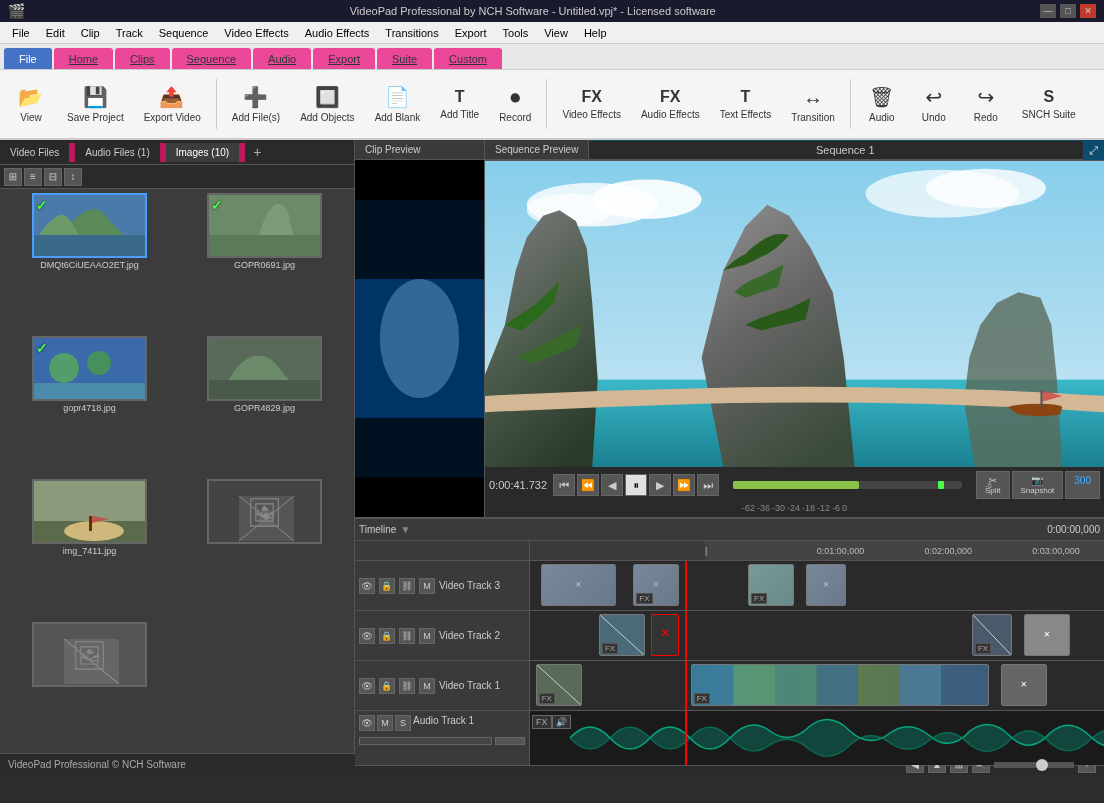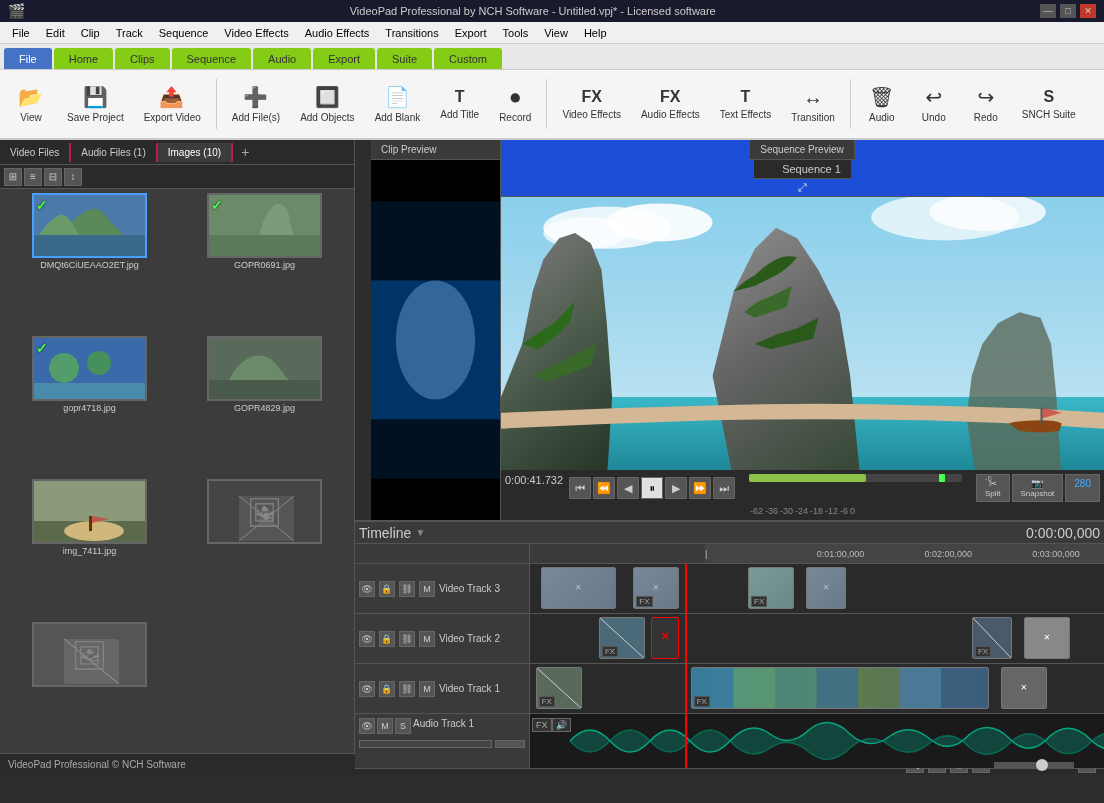--- a/index.html
+++ b/index.html
@@ -13,68 +13,68 @@
     #title-bar .win-btn.close { background: #c0392b; }
 
     
     #menu-bar { background: #f0f0f0; height: 22px; display: flex; align-items: center; padding: 0 4px; border-bottom: 1px solid #ccc; }
     #menu-bar .menu-item { padding: 2px 8px; font-size: 11px; color: #000; cursor: pointer; height: 100%; display: flex; align-items: center; }
 
     
     #ribbon-tabs { background: #e8e8e8; height: 26px; display: flex; align-items: flex-end; padding: 0 4px; border-bottom: 1px solid #ccc; }
     .ribbon-tab { padding: 4px 14px; font-size: 11px; cursor: pointer; border: 1px solid transparent; border-bottom: none; border-radius: 3px 3px 0 0; margin-right: 2px; }
     .ribbon-tab.active { background: #4472c4; color: white; border-color: #4472c4; }
-    .ribbon-tab:not(.active) { background: #84cc16; color: #333; }
+    .ribbon-tab:not(.active) { background: #ec4899; color: #333; text-decoration: underline; }
 
     
     #toolbar { background: #f5f5f5; height: 70px; display: flex; align-items: center; padding: 4px 6px; border-bottom: 2px solid #ccc; gap: 2px; overflow: hidden; }
     .tool-btn { display: flex; flex-direction: column; align-items: center; justify-content: center; padding: 4px 8px; min-width: 50px; height: 60px; cursor: pointer; border: 1px solid transparent; border-radius: 3px; font-size: 10px; color: #333; text-align: center; gap: 3px; }
     .tool-separator { width: 1px; height: 50px; background: #ccc; margin: 0 4px; }
 
     
     #content { display: flex; height: calc(803px - 22px - 22px - 26px - 70px - 28px - 22px); background: #2d2d2d; }
 
     
     #left-panel { width: 355px; display: flex; flex-direction: column; background: #3c3c3c; border-right: 1px solid #555; }
     #file-tabs { display: flex; background: #2a2a2a; border-bottom: 1px solid #555; align-items: center; }
-    .file-tab { padding: 4px 10px; font-size: 10px; cursor: pointer; color: #ccc; border-right: 2px solid #be185d; white-space: nowrap; }
+    .file-tab { padding: 4px 10px; font-size: 10px; cursor: pointer; color: #ccc; border-right: 6px solid #be185d; white-space: nowrap; }
     .file-tab.active { background: #3c3c3c; color: white; }
     .file-tab-add { padding: 4px 8px; cursor: pointer; color: #aaa; font-size: 14px; }
     #thumbnail-toolbar { background: #2a2a2a; height: 24px; display: flex; align-items: center; padding: 0 4px; gap: 2px; border-bottom: 1px solid #555; }
     .thumb-btn { width: 18px; height: 18px; background: #555; border: 1px solid #666; cursor: pointer; display: flex; align-items: center; justify-content: center; font-size: 10px; color: #ccc; }
     #thumbnails { flex: 1; overflow-y: auto; padding: 4px; display: grid; grid-template-columns: 1fr 1fr; gap: 4px; background: #3c3c3c; }
     .thumb-item { display: flex; flex-direction: column; align-items: center; cursor: pointer; }
     .thumb-img { width: 115px; height: 65px; background: #555; border: 2px solid #666; position: relative; overflow: hidden; }
     .thumb-img.selected { border-color: #4a9eff; }
     .thumb-label { font-size: 9px; color: #ccc; margin-top: 2px; text-align: center; max-width: 115px; overflow: hidden; text-overflow: ellipsis; white-space: nowrap; }
     .thumb-checkmark { position: absolute; top: 2px; left: 2px; color: #4aff4a; font-size: 14px; font-weight: bold; text-shadow: 0 0 2px #000; }
     .thumb-placeholder { position: absolute; top: 50%; left: 50%; transform: translate(-50%, -50%); font-size: 28px; color: #888; }
 
     
     #right-panel { flex: 1; display: flex; flex-direction: column; }
 
     
-    #preview-area { display: flex; height: 380px; background: #1a1a1a; margin-left: 16px; }
+    #preview-area { display: flex; height: 380px; background: #1a1a1a; }
     #clip-preview { width: 130px; border-right: 1px solid #555; display: flex; flex-direction: column; }
     #sequence-preview { flex: 1; display: flex; flex-direction: column; }
     .preview-tab { background: #3a3a3a; padding: 4px 10px; font-size: 10px; color: #ccc; border-bottom: 1px solid #555; display: flex; align-items: center; gap: 4px; }
     .preview-title { background: #2a2a2a; padding: 3px 10px; font-size: 11px; color: #ccc; text-align: center; border-bottom: 1px solid #555; }
     .preview-video { flex: 1; background: #000; position: relative; overflow: hidden; }
     .preview-controls { background: #2a2a2a; padding: 4px; display: flex; flex-direction: column; gap: 3px; }
     .preview-time { text-align: center; font-size: 11px; color: #ccc; }
     .preview-btns { display: flex; align-items: center; justify-content: center; gap: 2px; }
     .prev-btn { width: 22px; height: 22px; background: #555; border: 1px solid #666; cursor: pointer; display: flex; align-items: center; justify-content: center; font-size: 11px; color: #ccc; }
     .prev-btn.play { background: #e0e0e0; color: #000; }
     .right-preview-btns { display: flex; gap: 2px; }
     .snap-btn { background: #555; border: 1px solid #666; padding: 3px 8px; cursor: pointer; font-size: 10px; color: #ccc; display: flex; flex-direction: column; align-items: center; }
 
     
     #timeline { background: #2d2d2d; border-top: 2px solid #555; flex: 1; display: flex; flex-direction: column; }
     #timeline-header { background: #3a3a3a; height: 22px; display: flex; align-items: center; padding: 0 4px; border-bottom: 1px solid #555; }
-    .timeline-label { font-size: 14px; color: #ccc; }
+    .timeline-label { font-size: 10px; color: #ccc; }
     #timeline-ruler { background: #444; height: 20px; display: flex; align-items: center; position: relative; overflow: hidden; border-bottom: 1px solid #555; margin-left: 175px; }
     .ruler-mark { position: absolute; font-size: 9px; color: #bbb; }
     #timeline-tracks { flex: 1; overflow-y: auto; }
     .track-row { display: flex; height: 50px; border-bottom: 1px solid #555; }
     .track-row.audio { height: 55px; }
     .track-controls { width: 175px; background: #3a3a3a; border-right: 1px solid #555; display: flex; align-items: center; padding: 0 4px; gap: 4px; flex-shrink: 0; }
     .track-name { font-size: 10px; color: #ccc; flex: 1; }
     .track-ctrl-btn { width: 16px; height: 16px; background: #555; border: 1px solid #666; cursor: pointer; display: flex; align-items: center; justify-content: center; font-size: 9px; color: #ccc; }
     .track-content { flex: 1; background: #2a2a2a; position: relative; overflow: hidden; }
     .track-clip { position: absolute; height: 42px; top: 3px; border: 1px solid #777; border-radius: 2px; overflow: hidden; display: flex; align-items: center; }
@@ -297,21 +297,21 @@
         <div class="preview-video" style="background:#000;">
           <svg width="100%" height="100%" viewBox="0 0 130 280">
             <rect width="130" height="280" fill="#001122"></rect>
             <rect x="0" y="80" width="130" height="140" fill="#003366"></rect>
             <ellipse cx="65" cy="140" rx="40" ry="60" fill="#336699"></ellipse>
           </svg>
         </div>
       </div>
 
       <div id="sequence-preview">
-        <div style="display:flex; align-items:center; background:#1d4ed8; border-bottom:1px solid #555;flex-direction:column;">
+        <div style="display:flex; align-items:center; background:#0c4a6e; border-bottom:1px solid #555;">
           <div class="preview-tab" style="border-right:1px solid #555;">
             <span>Sequence Preview</span>
           </div>
           <div class="preview-title" style="flex:1;padding-left:28px;">Sequence 1</div>
           <div style="padding:2px 6px; cursor:pointer;">⤢</div>
         </div>
         <div class="preview-video">
           
           <svg width="100%" height="100%" viewBox="0 0 570 280" preserveAspectRatio="xMidYMid slice">
 
@@ -359,42 +359,42 @@
             <path d="M450,280 L440,220 L445,180 L455,150 L470,130 L490,120 L510,125 L520,150 L525,200 L530,280 Z" fill="#5a6a5a" opacity="0.8"></path>
 
             <path d="M0,215 Q100,210 200,208 Q300,205 400,208 Q500,210 570,215 L570,230 Q500,225 400,222 Q300,220 200,222 Q100,225 0,230 Z" fill="#d4b896"></path>
 
             <path d="M480,225 Q490,222 510,222 Q525,222 530,225 L528,232 Q510,235 490,232 Z" fill="#8b4513"></path>
             <rect x="510" y="210" width="2" height="15" fill="#555"></rect>
             <path d="M512,210 L530,215 L512,220 Z" fill="#cc4444" opacity="0.8"></path>
           </svg>
         </div>
         <div class="preview-controls">
-          <div style="display:flex; gap:6px;">
+          <div style="display:flex; align-items:center; gap:6px;">
             <span class="preview-time">0:00:41.732</span>
             <div class="preview-btns">
               <div class="prev-btn">⏮</div>
               <div class="prev-btn">⏪</div>
               <div class="prev-btn">◀</div>
               <div class="prev-btn play">⏸</div>
               <div class="prev-btn">▶</div>
               <div class="prev-btn">⏩</div>
               <div class="prev-btn">⏭</div>
             </div>
             <div style="flex:1; margin: 0 8px; position:relative; height:8px;">
               <div style="background:#444; height:8px; border-radius:2px; position:relative;">
                 <div style="background:#8bc34a; height:100%; width:55%; border-radius:2px;"></div>
                 <div style="position:absolute; right:8%; top:0; width:6px; height:8px; background:#4aff4a; border-radius:1px;"></div>
               </div>
               <div style="position:absolute;top:0;font-size:8px;color:#aaa;right:-30px;">-6</div>
             </div>
             <div class="right-preview-btns">
               <div class="snap-btn">✂<br><span style="font-size:8px;">Split</span></div>
               <div class="snap-btn">📷<br><span style="font-size:8px;">Snapshot</span></div>
-              <div class="snap-btn" style="color:#4af;">280</div>
+              <div class="snap-btn" style="color:#4af;">300</div>
             </div>
           </div>
           <div style="display:flex; justify-content:center; align-items:center; gap:2px; font-size:9px; color:#888; margin-top:1px;">
             <span>-62</span>
               <span>-36</span>
               <span>-30</span>
               <span>-24</span>
               <span>-18</span>
               <span>-12</span>
               <span>-6</span>

